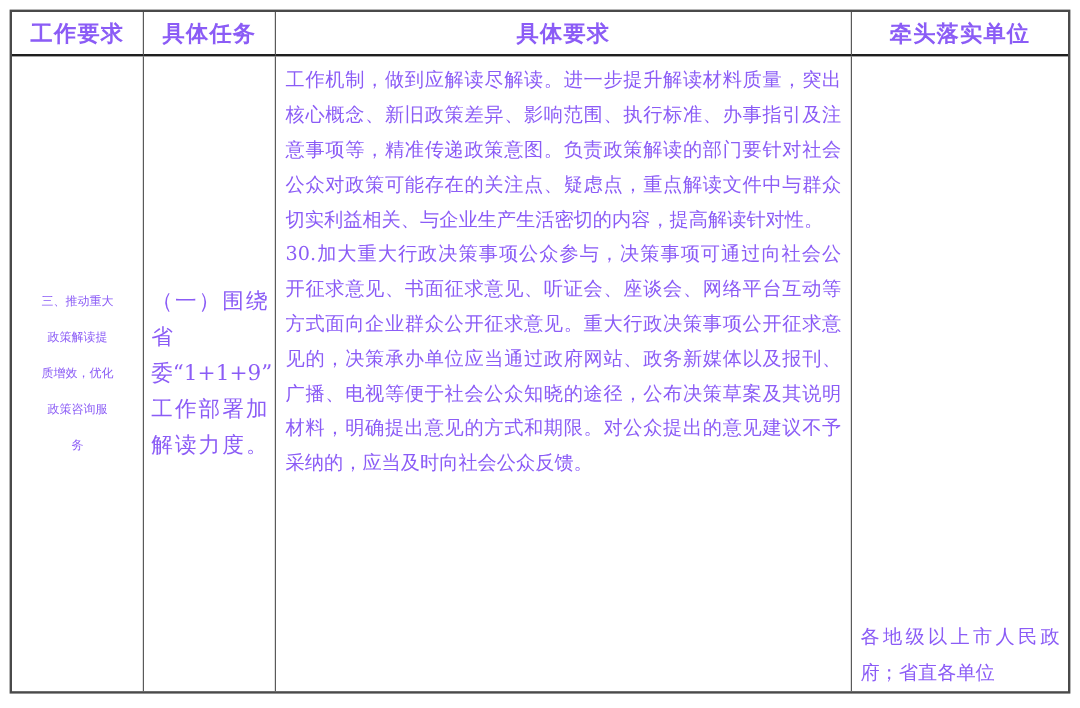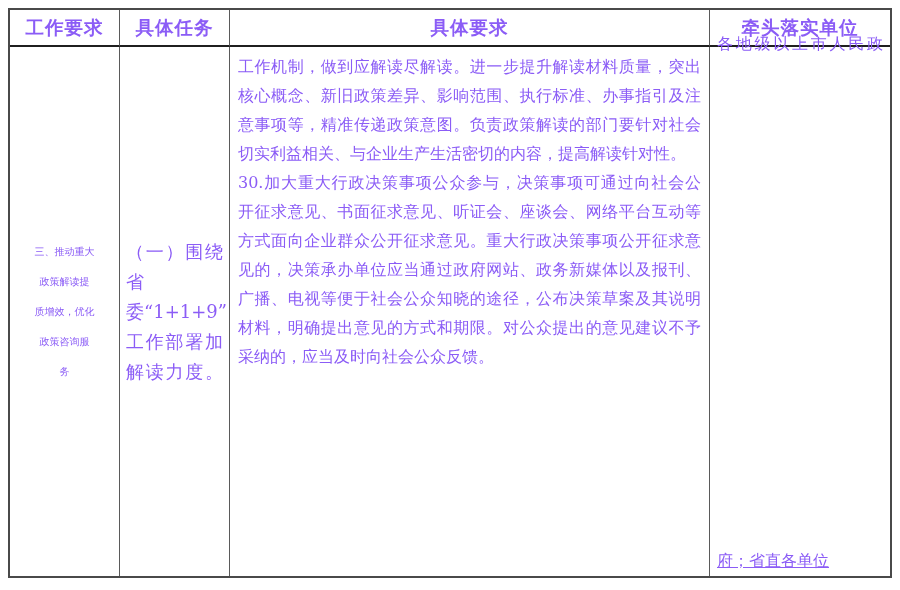--- a/index.html
+++ b/index.html
@@ -80,31 +80,31 @@
   .col-req .jline {
     line-height: 29px;
     text-align: justify;
     text-align-last: justify;
   }
   .col-req .para .jline:last-child { text-align-last: left; }
   
   .col-unit {
     display: flex;
     flex-direction: column;
-    justify-content: space-between;
+    justify-content: flex-end;
     font-size: 16px;
     padding: 0 7px;
     margin-top: -18px;
   }
   .col-unit .jline {
     line-height: 30px;
     text-align: justify;
     text-align-last: justify;
   }
-  .col-unit .jline:last-child { text-align-last: left; text-decoration: underline; }
+  .col-unit .jline:last-child { text-align-last: left; }
 </style>
 </head>
 <body>
 
 <div class="page">
   <div class="doc-table">
 
     <div class="cell th">工作要求</div>
     <div class="cell th">具体任务</div>
     <div class="cell th">具体要求</div>
@@ -130,20 +130,21 @@
           <div class="jline">解读力度。</div>
         </div>
     </div>
 
     <div class="cell col-req">
       <div class="para">
 
           <div class="jline">工作机制，做到应解读尽解读。进一步提升解读材料质量，突出</div>
           <div class="jline">核心概念、新旧政策差异、影响范围、执行标准、办事指引及注</div>
           <div class="jline">意事项等，精准传递政策意图。负责政策解读的部门要针对社会</div>
+          <div class="jline">公众对政策可能存在的关注点、疑虑点，重点解读文件中与群众</div>
           <div class="jline">切实利益相关、与企业生产生活密切的内容，提高解读针对性。</div>
         </div>
       <div class="para">
 
       <div class="jline">30.加大重大行政决策事项公众参与，决策事项可通过向社会公</div>
           <div class="jline">开征求意见、书面征求意见、听证会、座谈会、网络平台互动等</div>
           <div class="jline">方式面向企业群众公开征求意见。重大行政决策事项公开征求意</div>
           <div class="jline">见的，决策承办单位应当通过政府网站、政务新媒体以及报刊、</div>
           <div class="jline">广播、电视等便于社会公众知晓的途径，公布决策草案及其说明</div>
           <div class="jline">材料，明确提出意见的方式和期限。对公众提出的意见建议不予</div>

